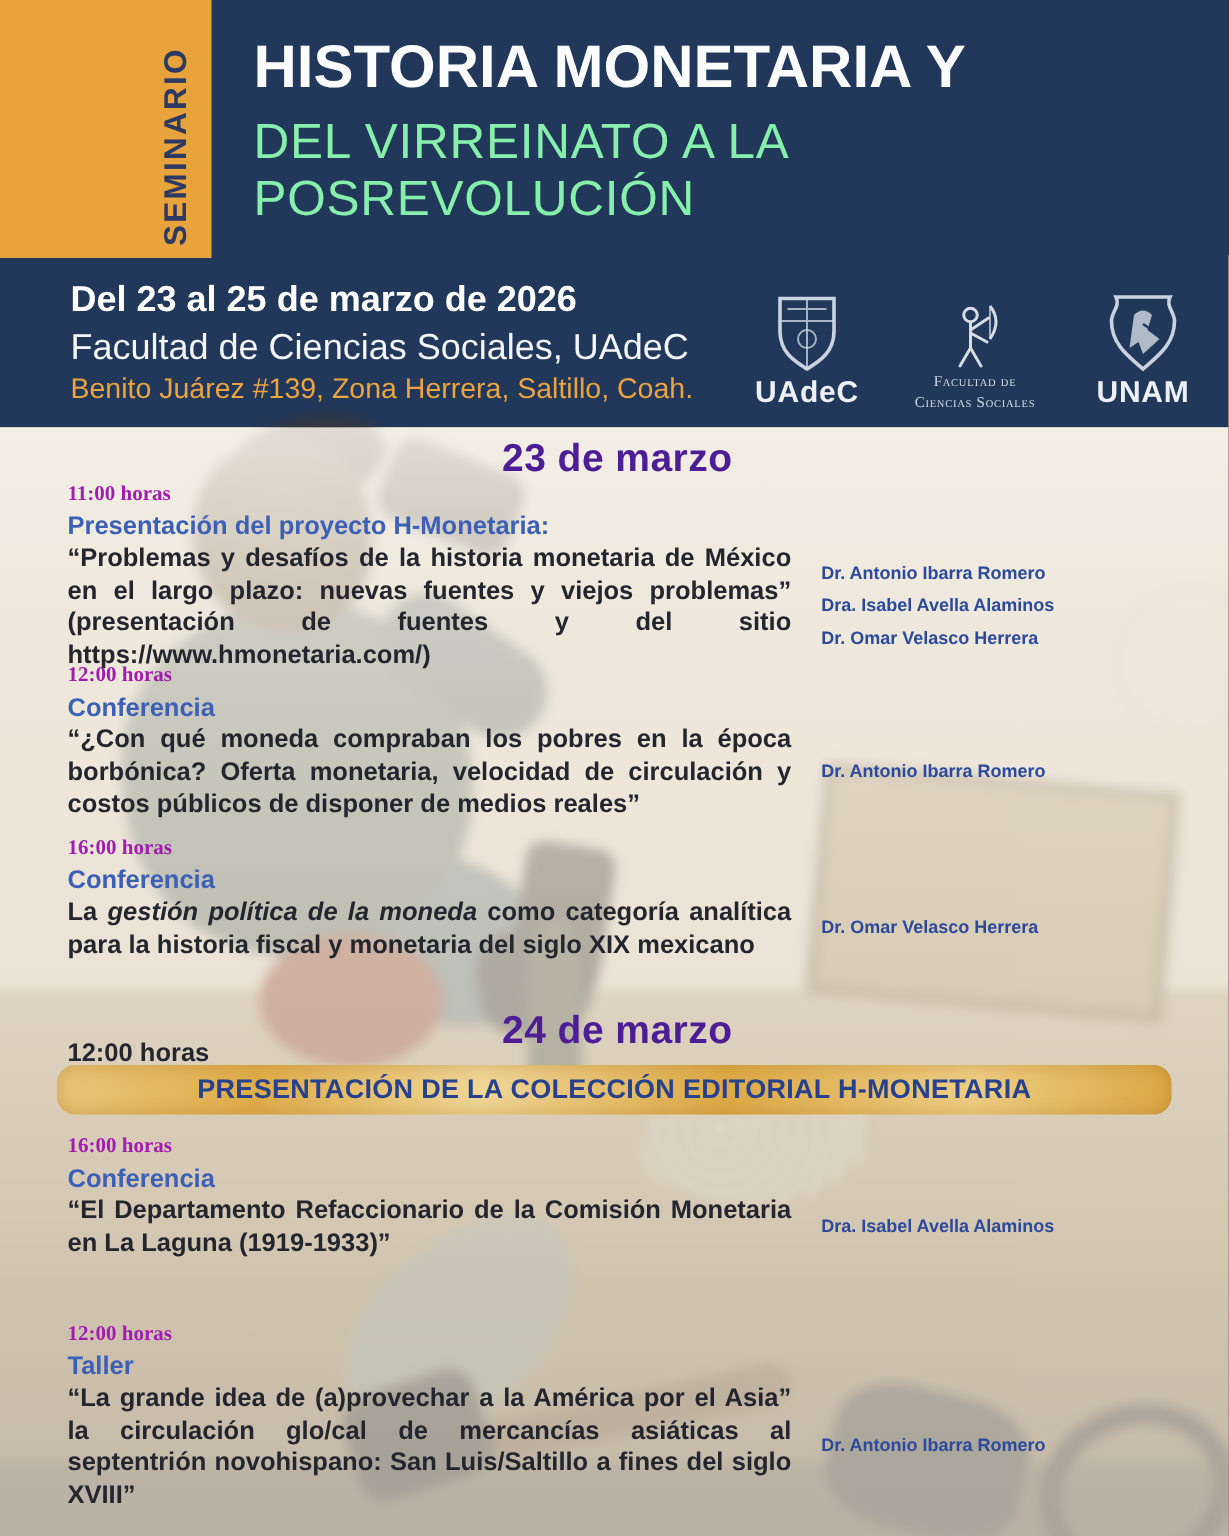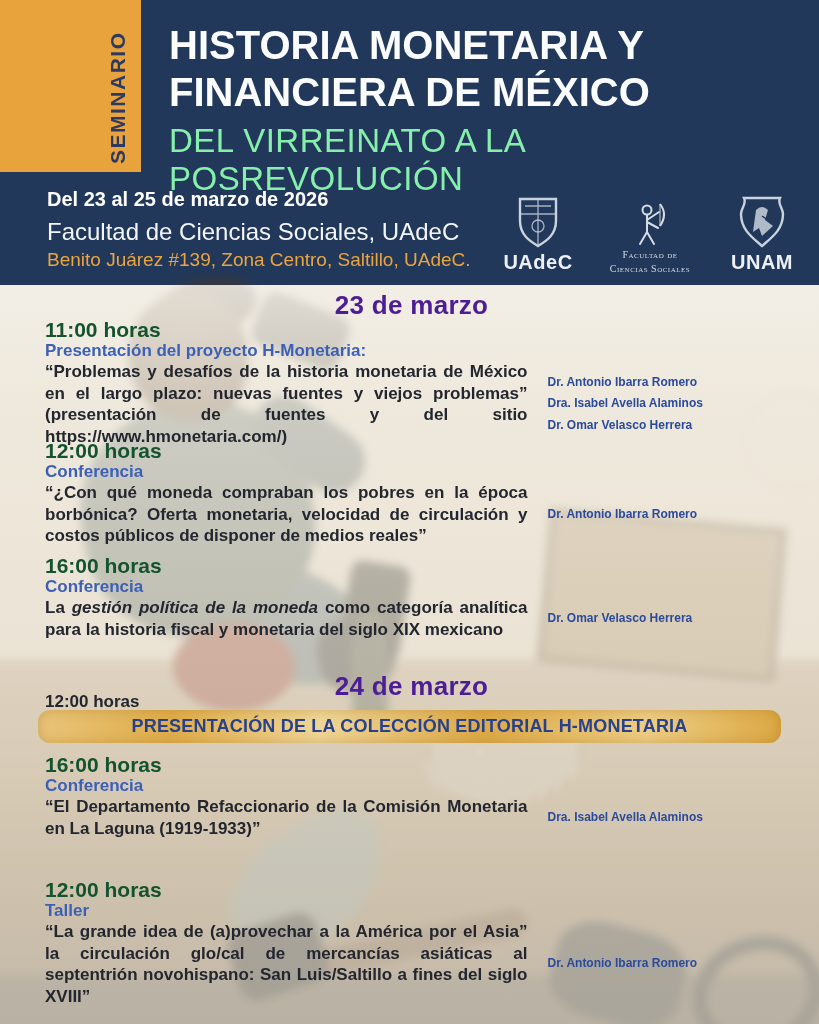--- a/index.html
+++ b/index.html
@@ -12,21 +12,21 @@
   .ribbon{position:absolute;left:0;top:0;width:141px;height:172px;background:#E8A33C;}
   .ribbon-text{
     position:absolute;right:6px;top:12px;height:152px;
     writing-mode:vertical-rl;transform:rotate(180deg);
     font-size:21px;font-weight:700;letter-spacing:1.5px;color:#2C3A63;line-height:34px;
   }
   .title-block{position:absolute;left:169px;top:22px;width:640px;}
   .title-line{font-size:40px;line-height:47px;font-weight:700;color:#FBFCFE;letter-spacing:0;}
   .subtitle{font-size:33px;line-height:38px;font-weight:400;color:#86efac;letter-spacing:.5px;margin-top:6px;}
   .info-block{position:absolute;left:47px;top:183px;}
-  .info-date{font-size:20px;line-height:33px;font-weight:700;color:#FFFFFF;}
+  .info-date{font-size:24px;line-height:33px;font-weight:700;color:#FFFFFF;}
   .info-venue{font-size:24px;line-height:31px;font-weight:400;color:#F2F5F9;}
   .info-address{font-size:19px;line-height:25px;font-weight:400;color:#EAA440;}
   .logos{position:absolute;top:196px;left:494px;display:flex;gap:24px;align-items:flex-end;}
   .logo{display:flex;flex-direction:column;align-items:center;width:88px;}
   .logo-caption{font-size:20px;font-weight:700;color:#EDF1F6;margin-top:3px;letter-spacing:.5px;}
   .logo-caption-sm{
     font-family:"Liberation Serif",serif;font-variant:small-caps;
     font-size:10px;line-height:11px;color:#D6DCE6;text-align:center;margin-top:3px;letter-spacing:.5px;
   }
   
@@ -54,21 +54,21 @@
   .a-darkr{left:552px;top:642px;width:132px;height:96px;background:#4A4E50;border-radius:35%;transform:rotate(14deg);}
   .a-hook{left:692px;top:652px;width:104px;height:86px;border:14px solid #43474A;border-radius:50%;background:transparent;transform:rotate(-20deg);}
   .a-stamp{left:744px;top:106px;width:96px;height:96px;border:2px dashed #AE9F86;border-radius:50%;transform:rotate(18deg);opacity:.6;background:transparent;}
   .art-fade{position:absolute;inset:0;background:linear-gradient(180deg,
       rgba(244,240,232,.80) 0%,rgba(240,234,222,.58) 16%,rgba(233,224,207,.44) 45%,
       rgba(224,211,189,.40) 70%,rgba(199,189,171,.45) 100%);}
   .content{position:absolute;inset:0;}
   .day-heading{position:absolute;left:2px;width:819px;text-align:center;
     font-size:26px;font-weight:700;color:#4c1d95;letter-spacing:.3px;}
   .event{position:absolute;left:45px;width:730px;}
-  .ev-time{font-size:21px;line-height:21px;font-weight:700;color:#14532d;}
+  .ev-time{font-size:14px;line-height:21px;font-weight:700;color:#a21caf;font-family:Liberation Serif, serif;}
   .ev-type{font-size:17px;line-height:21px;font-weight:700;color:#3C60B6;}
   .ev-row{display:flex;align-items:center;}
   .ev-desc{width:492px;font-size:17px;line-height:21.5px;font-weight:700;color:#23262E;text-align:justify;}
   .ev-desc .it{font-style:italic;}
   .ev-speakers{margin-left:20px;width:232px;font-size:12px;line-height:21.5px;font-weight:700;color:#2B4A9C;}
   .pre-time{position:absolute;left:45px;font-size:17px;line-height:21px;font-weight:700;color:#23262E;}
   .banner{position:absolute;left:38px;width:743px;height:33px;border-radius:12px;
     background:linear-gradient(93deg,rgba(233,196,120,.97),rgba(224,172,70,.97) 18%,rgba(240,214,150,.97) 38%,rgba(221,168,66,.97) 60%,rgba(238,205,130,.97) 82%,rgba(219,166,62,.97));
     box-shadow:inset 0 0 12px rgba(160,110,30,.38);
     text-align:center;font-size:18px;line-height:33px;font-weight:700;color:#27418C;letter-spacing:.2px;}
@@ -78,27 +78,26 @@
 <body>
 
 <div class="poster">
 
   <div class="header">
     <div class="ribbon">
       <span class="ribbon-text">SEMINARIO</span>
     </div>
     <div class="title-block">
       <div class="title-line">HISTORIA MONETARIA Y</div>
-      <div class="title-line">FINANCIERA DE MÉXICO</div>
       <div class="subtitle">DEL VIRREINATO A LA POSREVOLUCIÓN</div>
     </div>
     <div class="info-block">
       <div class="info-date">Del 23 al 25 de marzo de 2026</div>
       <div class="info-venue">Facultad de Ciencias Sociales, UAdeC</div>
-      <div class="info-address">Benito Juárez #139, Zona Centro, Saltillo, UAdeC.</div>
+      <div class="info-address">Benito Juárez #139, Zona Herrera, Saltillo, Coah.</div>
     </div>
 
     <div class="logos">
 
       <div class="logo">
         <span>
           <svg width="46" height="52" viewBox="0 0 46 52">
             <path d="M5 3 h36 v22 c0 14 -10 20 -18 25 c-8 -5 -18 -11 -18 -25 z" fill="none" stroke="#C9D2DE" stroke-width="2.4"></path>
             <path d="M23 3 v47 M5 18 h36 M10 10 h26" fill="none" stroke="#C9D2DE" stroke-width="1.3" opacity=".8"></path>
             <circle cx="23" cy="30" r="6" fill="none" stroke="#C9D2DE" stroke-width="1.3" opacity=".8"></circle>

